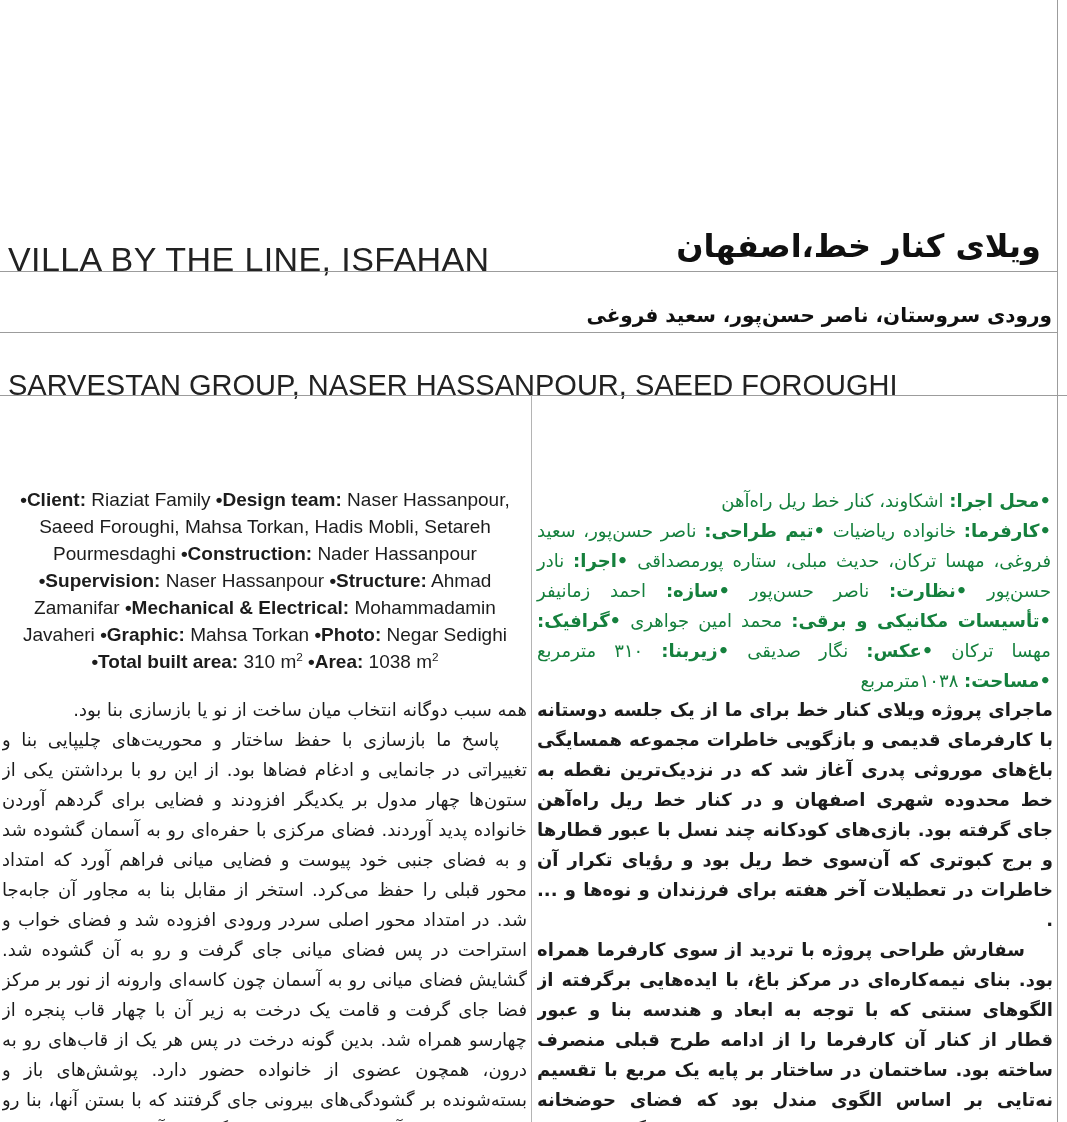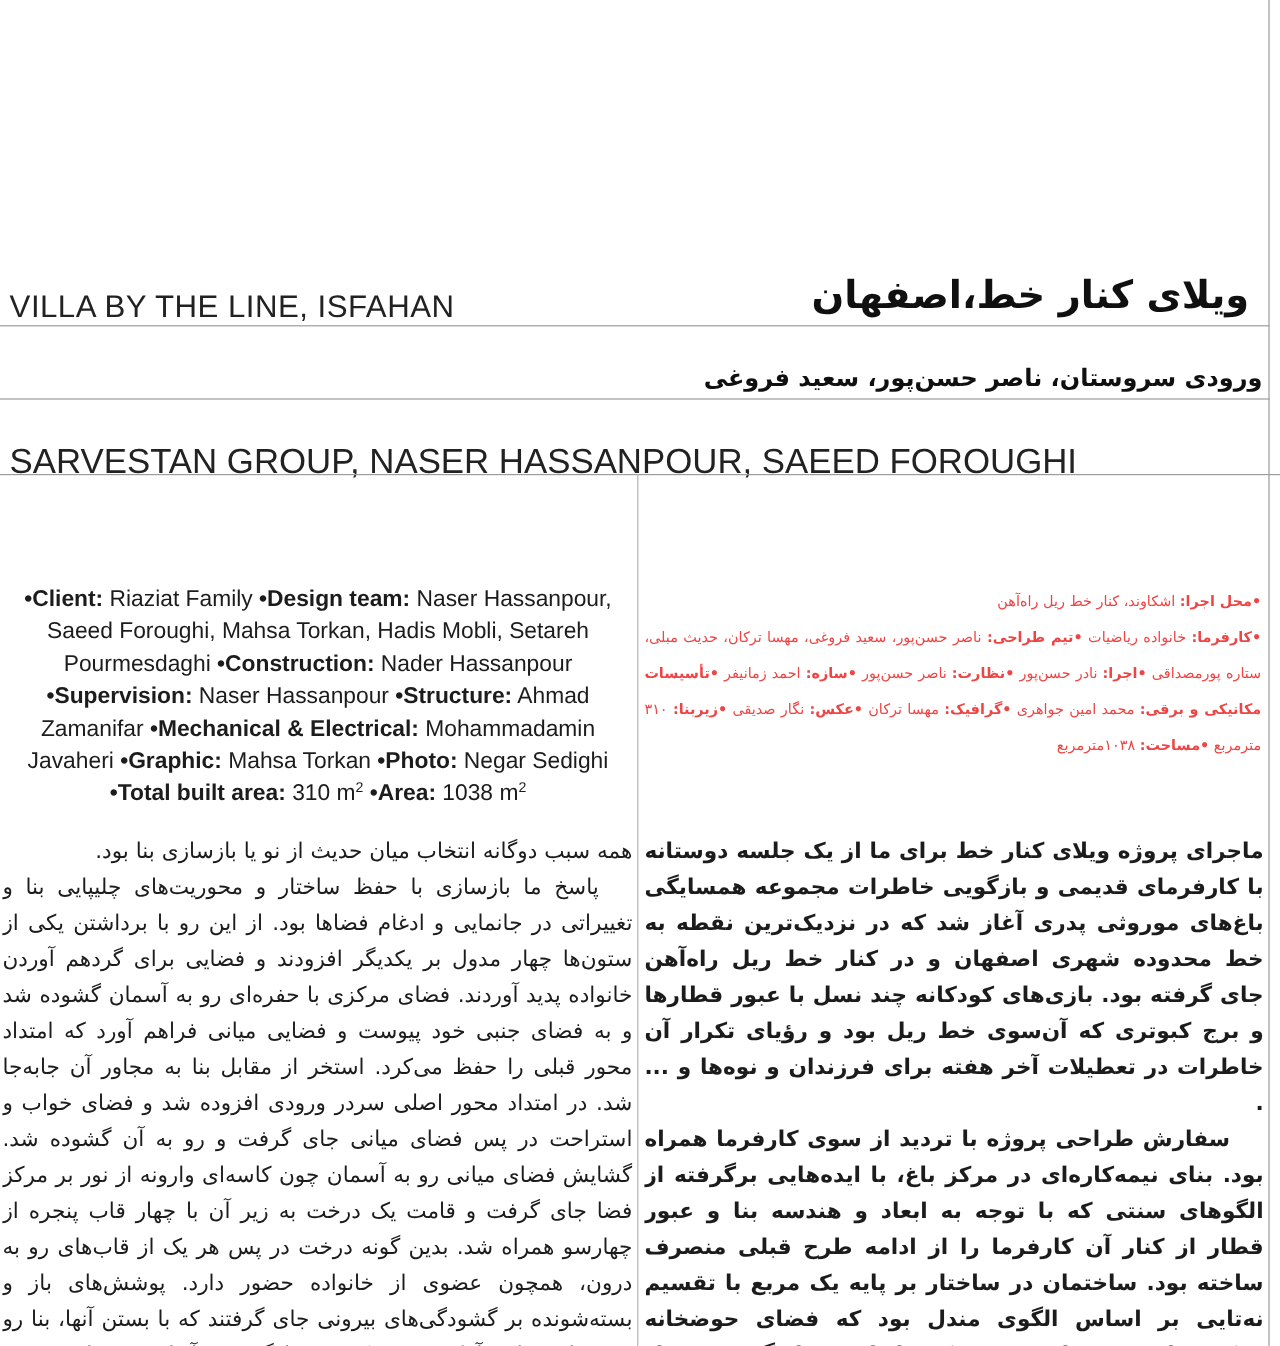--- a/index.html
+++ b/index.html
@@ -7,21 +7,21 @@
     position:relative; width:1067px; height:1122px;
     background:#ffffff; overflow:hidden;
     font-family:"Liberation Sans", sans-serif; color:#1c1c1c;
   }
   .rule { position:absolute; background:#9c9c9c; }
   .fa { font-family:"DejaVu Sans", sans-serif; direction:rtl; unicode-bidi:isolate; }
   .en { font-family:"Liberation Sans", sans-serif; direction:ltr; }
 
   #en-title {
     position:absolute; left:8px; top:240px;
-    font-size:26px; letter-spacing:0.4px; color:#222; white-space:nowrap;
+    font-size:34px; letter-spacing:0.4px; color:#222; white-space:nowrap;
   }
   #fa-title {
     position:absolute; right:26px; top:227px;
     font-size:32px; font-weight:700; color:#101010; white-space:nowrap;
   }
   #fa-subtitle {
     position:absolute; right:15px; top:303px;
     font-size:20px; font-weight:700; color:#101010; white-space:nowrap;
   }
   #en-subtitle {
@@ -34,21 +34,21 @@
   #rule-3 { left:0; top:395px; width:1067px; height:1px; }
   #vrule-right  { left:1057px; top:0; width:1px; height:1122px; }
   #vrule-center { left:531px;  top:395px; width:1px; height:727px; background:#b4b4b4; }
 
   #credits-en {
     position:absolute; left:8px; top:486px; width:514px;
     font-size:19px; line-height:27px; color:#1c1c1c;text-align:center;
   }
   #credits-fa {
     position:absolute; left:537px; top:486px; width:514px;
-    font-size:12px; line-height:30px; text-align:justify; color:#ef4444;
+    font-size:18px; line-height:30px; text-align:justify; color:#15803d;
   }
   .b { font-weight:700; }
   sup { font-size:0.62em; line-height:0; }
 
   .body-col {
     position:absolute; top:695px; height:427px; overflow:hidden;
     font-size:18px; line-height:30px; color:#1c1c1c;
   }
   #body-left  { left:2px;   width:525px; }
   #body-right { left:537px; width:516px;font-weight:bold; }
@@ -74,17 +74,17 @@
   <div class="rule" id="vrule-center"></div>
 
   <div id="credits-en" class="en"><span class="b">•Client:</span><span> Riaziat Family </span><span class="b">•Design team:</span><span> Naser Hassanpour, Saeed Foroughi, Mahsa Torkan, Hadis Mobli, Setareh Pourmesdaghi </span><span class="b">•Construction:</span><span> Nader Hassanpour </span><span class="b">•Supervision:</span><span> Naser Hassanpour </span><span class="b">•Structure:</span><span> Ahmad Zamanifar </span><span class="b">•Mechanical &amp; Electrical:</span><span> Mohammadamin Javaheri </span><span class="b">•Graphic:</span><span> Mahsa Torkan </span><span class="b">•Photo:</span><span> Negar Sedighi </span><span class="b">•Total built area:</span><span> 310 m</span><sup>2</sup><span> </span><span class="b">•Area:</span><span> 1038 m</span><sup>2</sup></div>
   <div id="credits-fa" class="fa"><span class="b">•محل اجرا:</span><span> اشکاوند، کنار خط ریل راه‌آهن</span><br><span class="b">•کارفرما:</span><span> خانواده ریاضیات </span><span class="b">•تیم طراحی:</span><span> ناصر حسن‌پور، سعید فروغی، مهسا ترکان، حدیث مبلی، ستاره پورمصداقی </span><span class="b">•اجرا:</span><span> نادر حسن‌پور </span><span class="b">•نظارت:</span><span> ناصر حسن‌پور </span><span class="b">•سازه:</span><span> احمد زمانیفر </span><span class="b">•تأسیسات مکانیکی و برقی:</span><span> محمد امین جواهری </span><span class="b">•گرافیک:</span><span> مهسا ترکان </span><span class="b">•عکس:</span><span> نگار صدیقی </span><span class="b">•زیربنا:</span><span> ۳۱۰ مترمربع </span><span class="b">•مساحت:</span><span> ۱۰۳۸مترمربع</span></div>
 
   <div id="body-right" class="body-col fa">
       <p class="para">ماجرای پروژه ویلای کنار خط برای ما از یک جلسه دوستانه با کارفرمای قدیمی و بازگویی خاطرات مجموعه همسایگی باغ‌های موروثی پدری آغاز شد که در نزدیک‌ترین نقطه به خط محدوده شهری اصفهان و در کنار خط ریل راه‌آهن جای گرفته بود. بازی‌های کودکانه چند نسل با عبور قطارها و برج کبوتری که آن‌سوی خط ریل بود و رؤیای تکرار آن خاطرات در تعطیلات آخر هفته برای فرزندان و نوه‌ها و ... .</p>
       <p class="para indent">سفارش طراحی پروژه با تردید از سوی کارفرما همراه بود. بنای نیمه‌کاره‌ای در مرکز باغ، با ایده‌هایی برگرفته از الگوهای سنتی که با توجه به ابعاد و هندسه بنا و عبور قطار از کنار آن کارفرما را از ادامه طرح قبلی منصرف ساخته بود. ساختمان در ساختار بر پایه یک مربع با تقسیم نه‌تایی بر اساس الگوی مندل بود که فضای حوضخانه مرکزی با سقفی بلندتر در مرکز چلیپا به چهار گوشه متصل می‌شد. فضای نیمه‌باز ایوان با سه مدول در جنوب به بنای اصلی متصل بود. بنا مینیاتوری از الگوی خانه‌های سنتی بود که با توجه به ابعاد سه در سه متر هریک از مدول‌ها، هیچ فضایی، ظرفیت گنجاندن اثاث و وسایل زندگی کامل یک خانواده را با این اندازه فضا ادا نمی‌کرد.</p>
     </div>
   <div id="body-left" class="body-col fa">
-      <p class="para">همه سبب دوگانه انتخاب میان حدیث از نو یا بازسازی بنا بود.</p>
+      <p class="para">همه سبب دوگانه انتخاب میان ساخت از نو یا بازسازی بنا بود.</p>
       <p class="para indent">پاسخ ما بازسازی با حفظ ساختار و محوریت‌های چلیپایی بنا و تغییراتی در جانمایی و ادغام فضاها بود. از این رو با برداشتن یکی از ستون‌ها چهار مدول بر یکدیگر افزودند و فضایی برای گردهم آوردن خانواده پدید آوردند. فضای مرکزی با حفره‌ای رو به آسمان گشوده شد و به فضای جنبی خود پیوست و فضایی میانی فراهم آورد که امتداد محور قبلی را حفظ می‌کرد. استخر از مقابل بنا به مجاور آن جابه‌جا شد. در امتداد محور اصلی سردر ورودی افزوده شد و فضای خواب و استراحت در پس فضای میانی جای گرفت و رو به آن گشوده شد. گشایش فضای میانی رو به آسمان چون کاسه‌ای وارونه از نور بر مرکز فضا جای گرفت و قامت یک درخت به زیر آن با چهار قاب پنجره از چهارسو همراه شد. بدین گونه درخت در پس هر یک از قاب‌های رو به درون، همچون عضوی از خانواده حضور دارد. پوشش‌های باز و بسته‌شونده بر گشودگی‌های بیرونی جای گرفتند که با بستن آنها، بنا رو به فضای میانی آرامش و سکوت و با گشودن آنها رو به باغ شور و نشاط می‌یافت.</p>
     </div>
 
 </div>
 
 </body></html>

